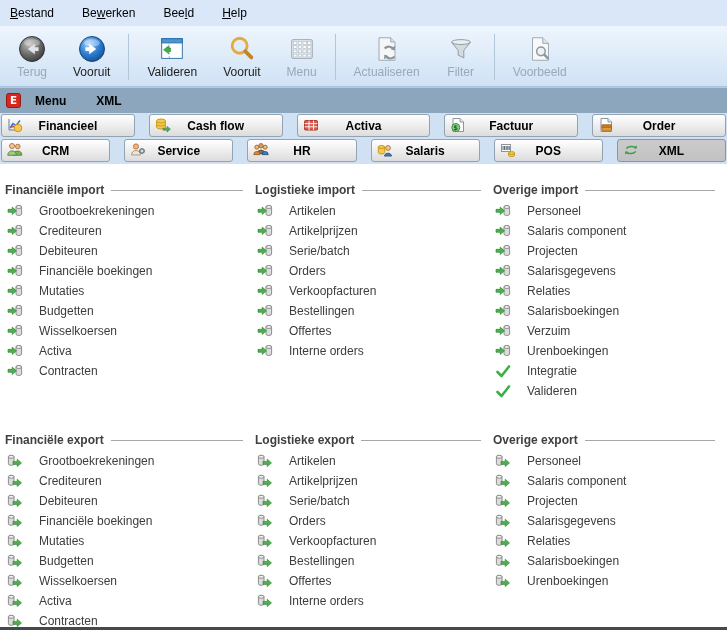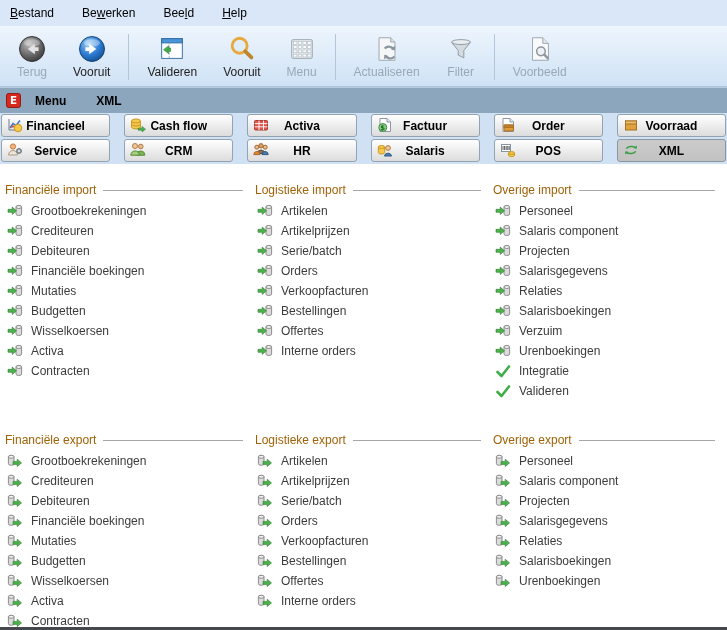--- a/index.html
+++ b/index.html
@@ -49,23 +49,23 @@
   }
   .mod-btn .micon{position:absolute;left:5px;top:2px;width:16px;height:16px;}
   .mod-btn.selected{background:linear-gradient(#cbcbcb,#c2c2c2);border-color:#89959f;}
   
   .content{background:#fff;padding:18px 0 0 5px;height:447px;}
   .sections-grid{
     display:grid;grid-template-columns:250px 238px 234px;grid-template-rows:250px auto;
   }
   .section{padding-right:6px;}
   .section-title-row{display:flex;align-items:center;height:16px;margin-bottom:3px;}
-  .section-title{font-weight:normal;color:#a16207;white-space:nowrap;}
+  .section-title{font-weight:bold;color:#404040;white-space:nowrap;}
   .title-line{flex:1;height:1px;background:#a7a7a7;margin-left:7px;margin-right:6px;}
-  .item{display:flex;align-items:center;height:20px;gap:8px;color:#3c3c3c;padding-left:2px;}
+  .item{display:flex;align-items:center;height:20px;gap:16px;color:#3c3c3c;padding-left:2px;}
   .item .iicon{width:16px;height:16px;flex:none;}
   .item .iicon svg{display:block;}
   
   .bottom-edge{position:absolute;left:0;bottom:0;width:727px;height:3px;background:#45484c;}
 </style>
 </head>
 <body>
 
 <div class="menubar">
 
@@ -272,55 +272,48 @@
       <div class="mod-btn">
         <span class="micon"><svg width="16" height="16" viewBox="0 0 16 16">
             <path d="M3 1.5 h7 l3.5 3.5 v9.5 H3 Z" fill="#ffffff" stroke="#8a97a3"></path>
             <path d="M10 1.5 v3.5 h3.5" fill="#e8edf1" stroke="#8a97a3"></path>
             <rect x="4" y="8" width="9.5" height="6" rx="1" fill="#e09a3e" stroke="#a8701f"></rect>
             <rect x="4" y="8" width="9.5" height="2.4" fill="#c97f2a" stroke="#a8701f"></rect>
           </svg></span>
         <span class="mlabel">Order</span>
       </div>
 
-      <div class="mod-btn">
-        <span class="micon"><svg width="16" height="16" viewBox="0 0 16 16">
-            <rect x="2.5" y="4" width="11" height="9" fill="#e0a23e" stroke="#a8701f"></rect>
-            <rect x="2.5" y="4" width="11" height="3" fill="#edbf6b" stroke="#a8701f"></rect>
-          </svg></span>
-        <span class="mlabel">Voorraad</span>
-      </div>
 
   </div>
   <div class="mod-row">
+
+      <div class="mod-btn">
+        <span class="micon"><svg width="16" height="16" viewBox="0 0 16 16">
+            <circle cx="10.8" cy="4.5" r="2.3" fill="#e8b88a" stroke="#b07c46"></circle>
+            <path d="M6.6 13.2 a4.1 4.1 0 0 1 8.2 0 z" fill="#7cb356" stroke="#558a32"></path>
+            <circle cx="5" cy="4" r="2.5" fill="#f2c697" stroke="#b07c46"></circle>
+            <path d="M0.8 13.2 a4.3 4.3 0 0 1 8.6 0 z" fill="#a5d084" stroke="#558a32"></path>
+          </svg></span>
+        <span class="mlabel">CRM</span>
+      </div>
 
       <div class="mod-btn">
         <span class="micon"><svg width="16" height="16" viewBox="0 0 16 16">
             <circle cx="6" cy="4.5" r="2.6" fill="#f2b27e" stroke="#c27c3f"></circle>
             <path d="M1.5 13 a4.5 4.5 0 0 1 9 0 z" fill="#ece4d6" stroke="#b09a7e"></path>
             <g stroke="#6d7880" stroke-width="1.4">
               <line x1="12" y1="6" x2="12" y2="12"></line>
               <line x1="9" y1="9" x2="15" y2="9"></line>
               <line x1="9.9" y1="6.9" x2="14.1" y2="11.1"></line>
               <line x1="14.1" y1="6.9" x2="9.9" y2="11.1"></line>
             </g>
             <circle cx="12" cy="9" r="2.2" fill="#aeb9c2" stroke="#6d7880"></circle>
             <circle cx="12" cy="9" r="0.9" fill="#eef2f5"></circle>
           </svg></span>
         <span class="mlabel">Service</span>
-      </div>
-
-      <div class="mod-btn">
-        <span class="micon"><svg width="16" height="16" viewBox="0 0 16 16">
-            <circle cx="10.8" cy="4.5" r="2.3" fill="#e8b88a" stroke="#b07c46"></circle>
-            <path d="M6.6 13.2 a4.1 4.1 0 0 1 8.2 0 z" fill="#7cb356" stroke="#558a32"></path>
-            <circle cx="5" cy="4" r="2.5" fill="#f2c697" stroke="#b07c46"></circle>
-            <path d="M0.8 13.2 a4.3 4.3 0 0 1 8.6 0 z" fill="#a5d084" stroke="#558a32"></path>
-          </svg></span>
-        <span class="mlabel">CRM</span>
       </div>
 
       <div class="mod-btn">
         <span class="micon"><svg width="16" height="16" viewBox="0 0 16 16">
             <circle cx="8" cy="3.8" r="2.2" fill="#d9a066" stroke="#a06b33"></circle>
             <path d="M4.5 11.5 a3.5 3.5 0 0 1 7 0 z" fill="#8a6d52" stroke="#5f4a36"></path>
             <circle cx="3.8" cy="5.2" r="2" fill="#edbd8d" stroke="#a06b33"></circle>
             <path d="M0.8 12.6 a3.1 3.1 0 0 1 6.2 0 z" fill="#e08a3c" stroke="#a8641f"></path>
             <circle cx="12.2" cy="5.2" r="2" fill="#edbd8d" stroke="#a06b33"></circle>
             <path d="M9 12.6 a3.1 3.1 0 0 1 6.2 0 z" fill="#4a7db0" stroke="#2f5a85"></path>

